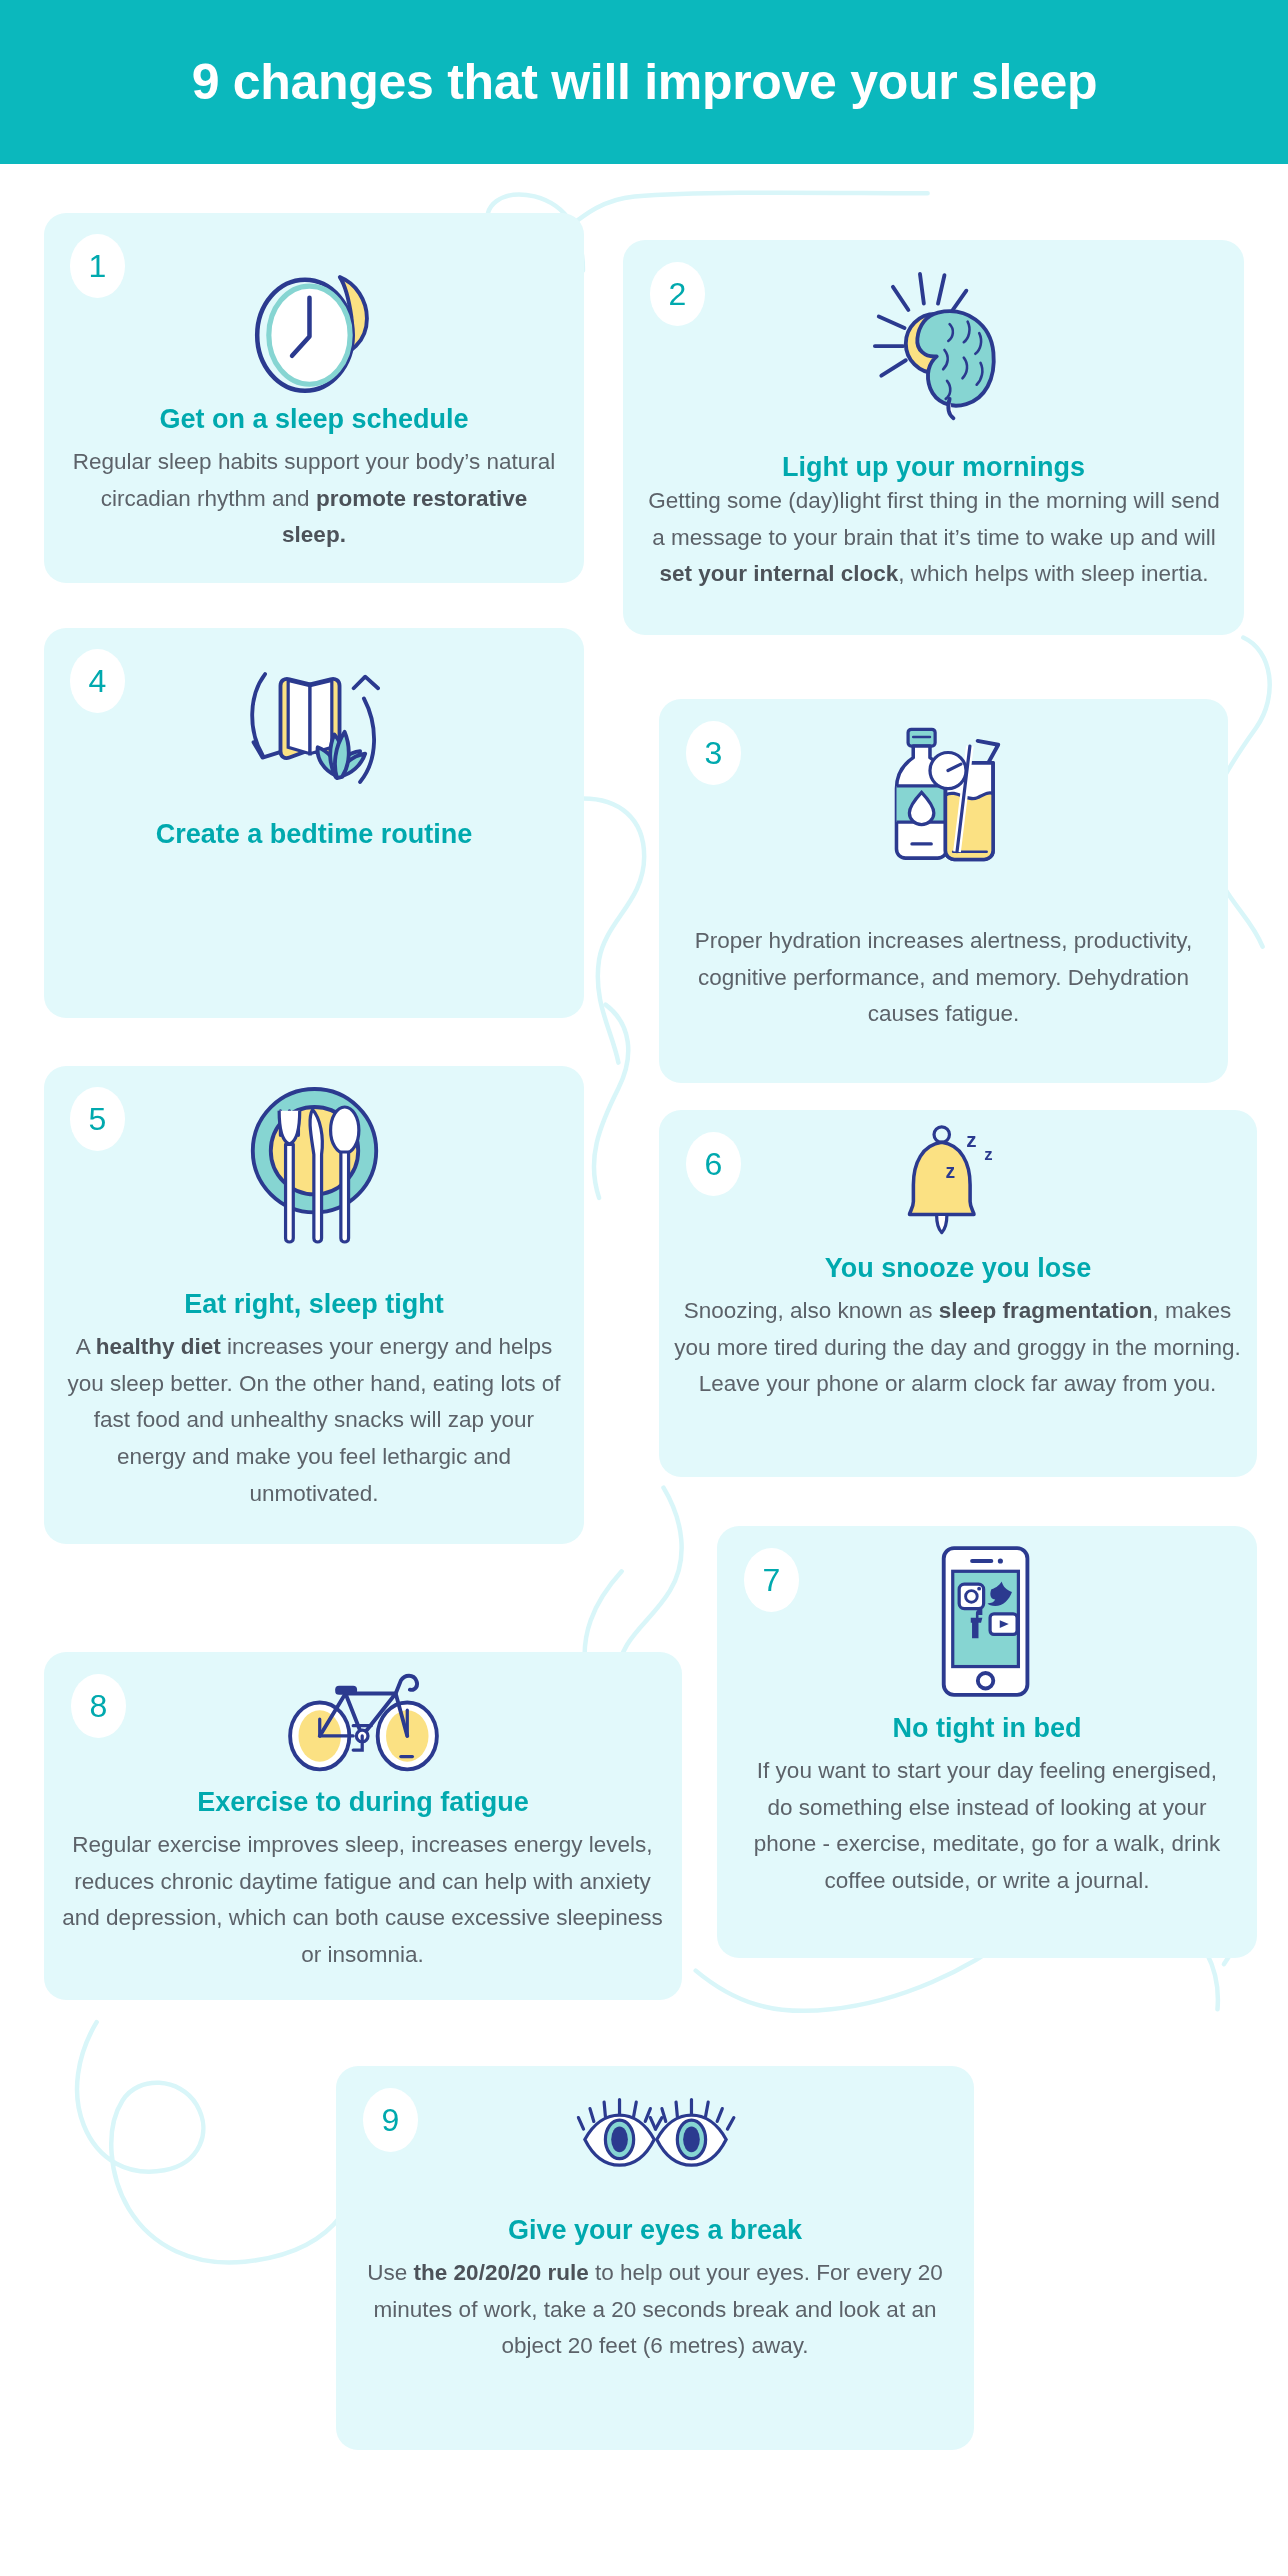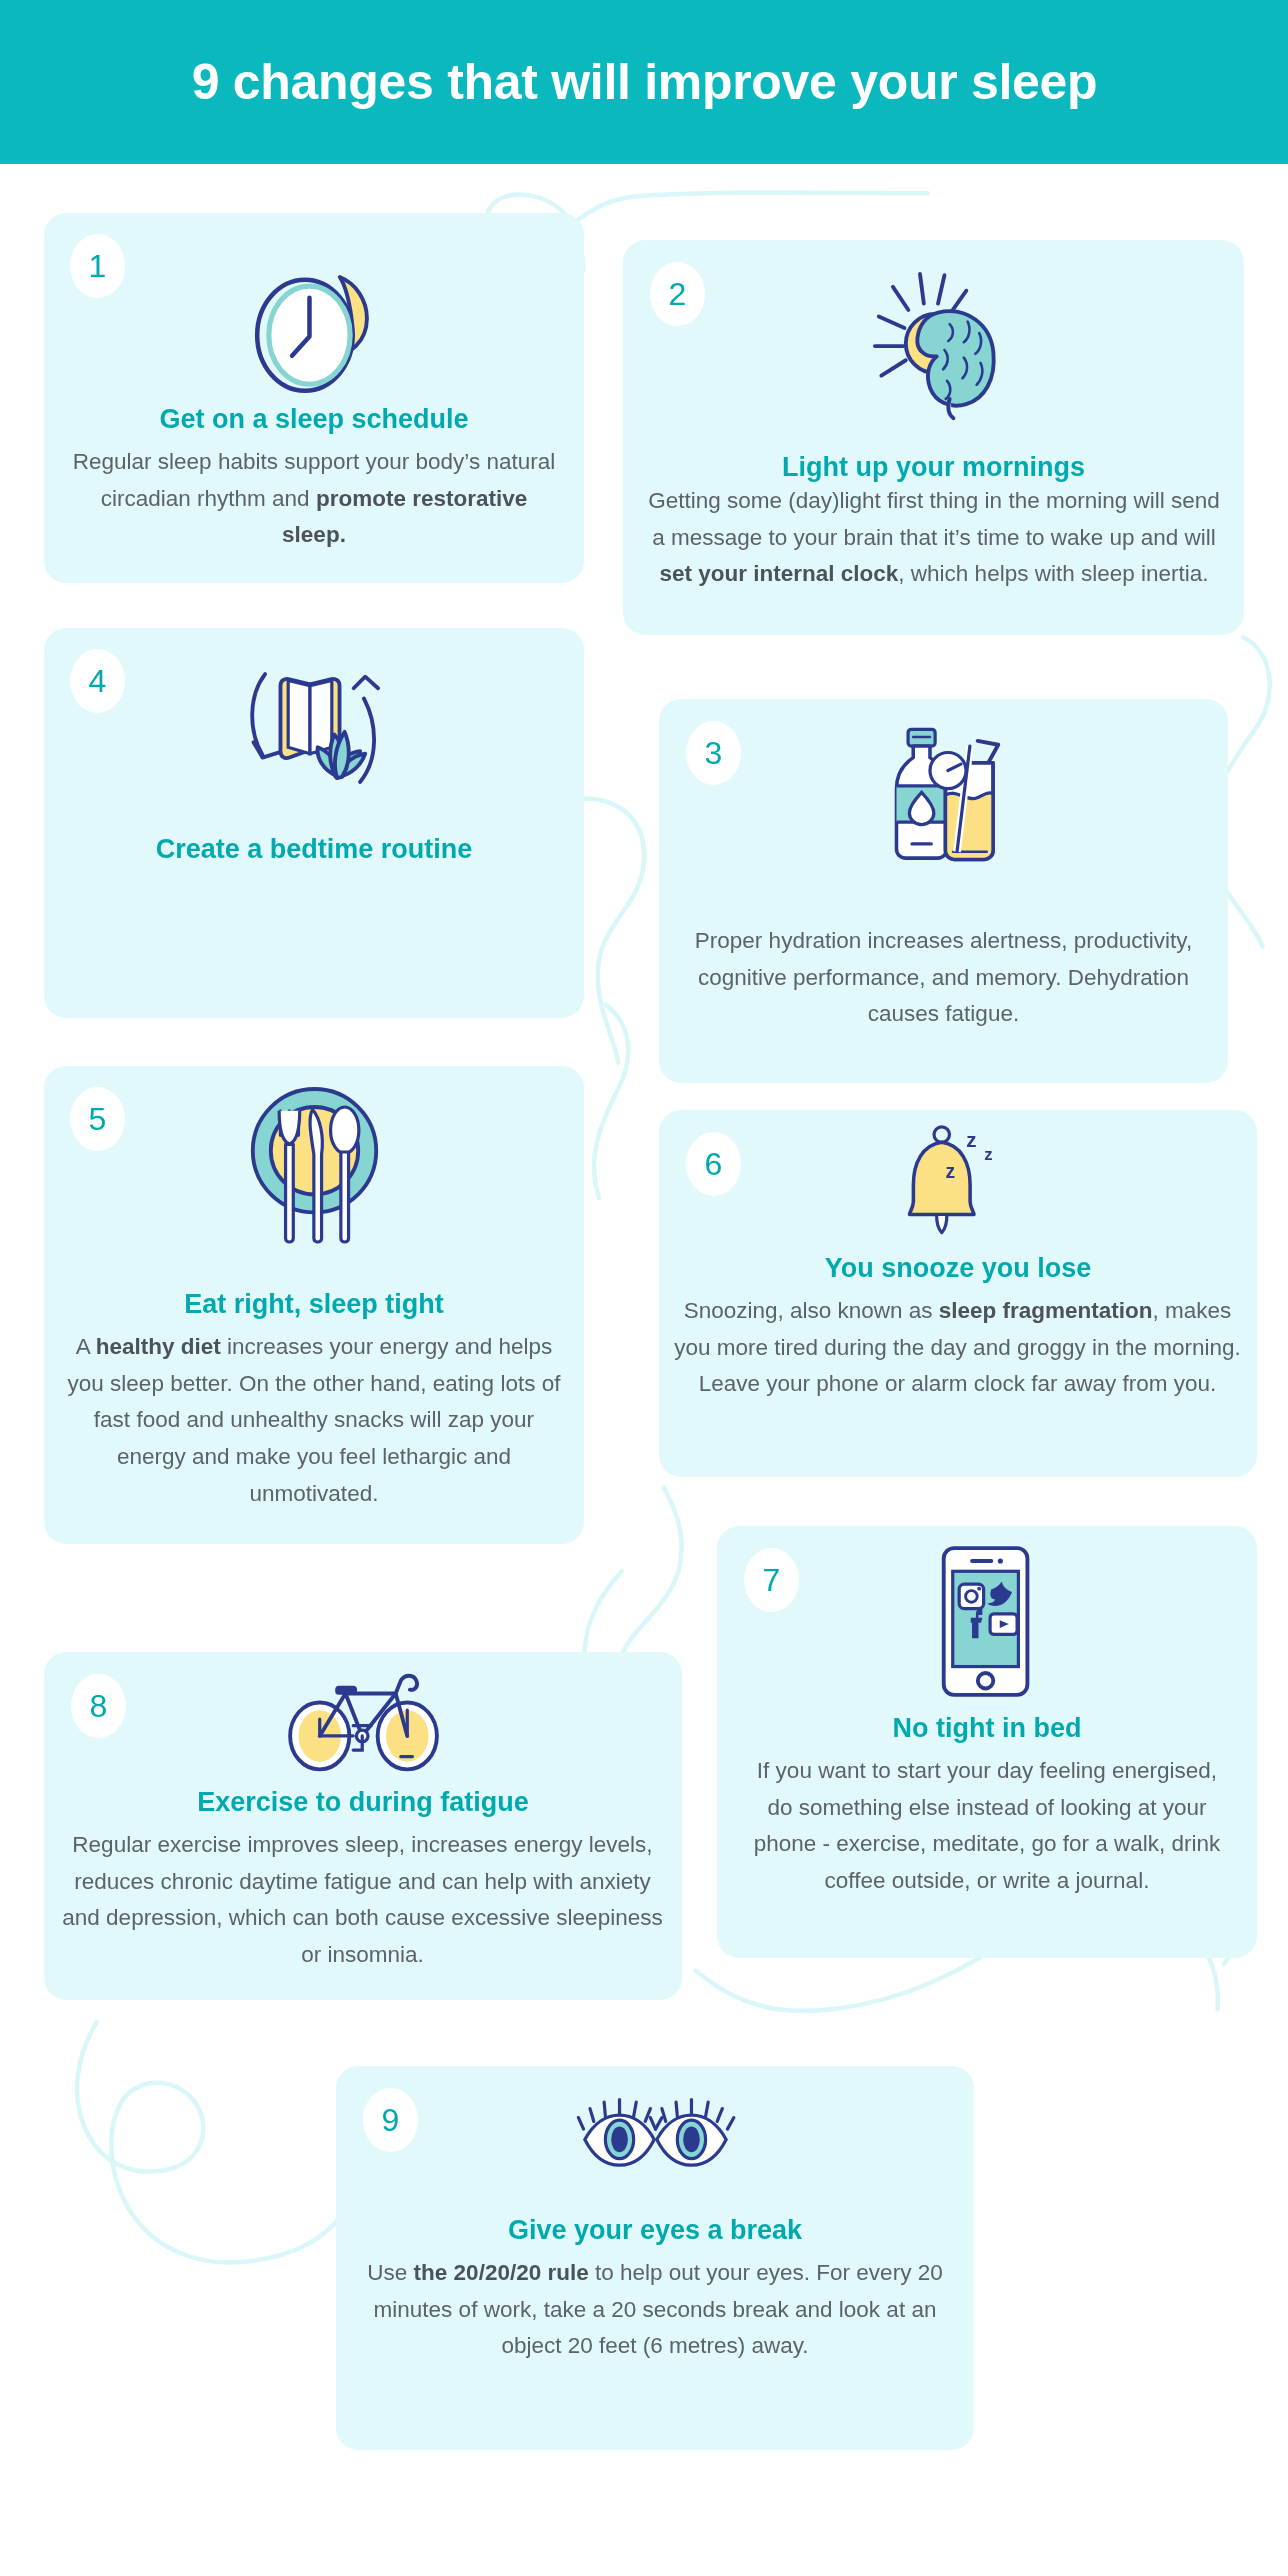--- a/index.html
+++ b/index.html
@@ -200,21 +200,21 @@
         <path d="M152 32 L152 136 L118 146 L118 40 Z" fill="#ffffff" stroke="#2b3a8f" stroke-width="5"></path>
         <g fill="#86d5d2" stroke="#2b3a8f" stroke-width="6" stroke-linejoin="round">
           <path d="M158 180 C140 172 128 154 130 136 C146 142 158 156 162 172 Z"></path>
           <path d="M158 180 C178 176 194 162 196 142 C178 144 164 156 158 172 Z"></path>
           <path d="M158 182 C148 164 146 138 156 116 C170 132 174 158 168 178 Z"></path>
           <path d="M158 182 C170 162 186 148 204 146 C198 164 182 178 164 182 Z"></path>
           <path d="M160 184 C154 164 156 136 172 112 C182 136 180 164 168 182 Z"></path>
         </g>
       </svg>
     </div>
-    <div class="card-title" style="top:206px;">Create a bedtime routine</div>
+    <div class="card-title" style="top:191px;">Create a bedtime routine</div>
   </div>
 
   <div class="card" style="left:659px; top:699px; width:569px; height:384px;">
     <div class="badge" style="left:27px; top:22px;">
         <span>3</span>
       </div>
     <div class="icon-wrap" style="left:0; top:22px; width:100%; height:148px;">
       <svg width="161" height="142" viewBox="0 0 250 220">
         <rect x="70" y="8" width="42" height="26" rx="5" fill="#86d5d2" stroke="#2b3a8f" stroke-width="5"></rect>
         <line x1="78" y1="20" x2="104" y2="20" stroke="#2b3a8f" stroke-width="4" stroke-linecap="round"></line>

